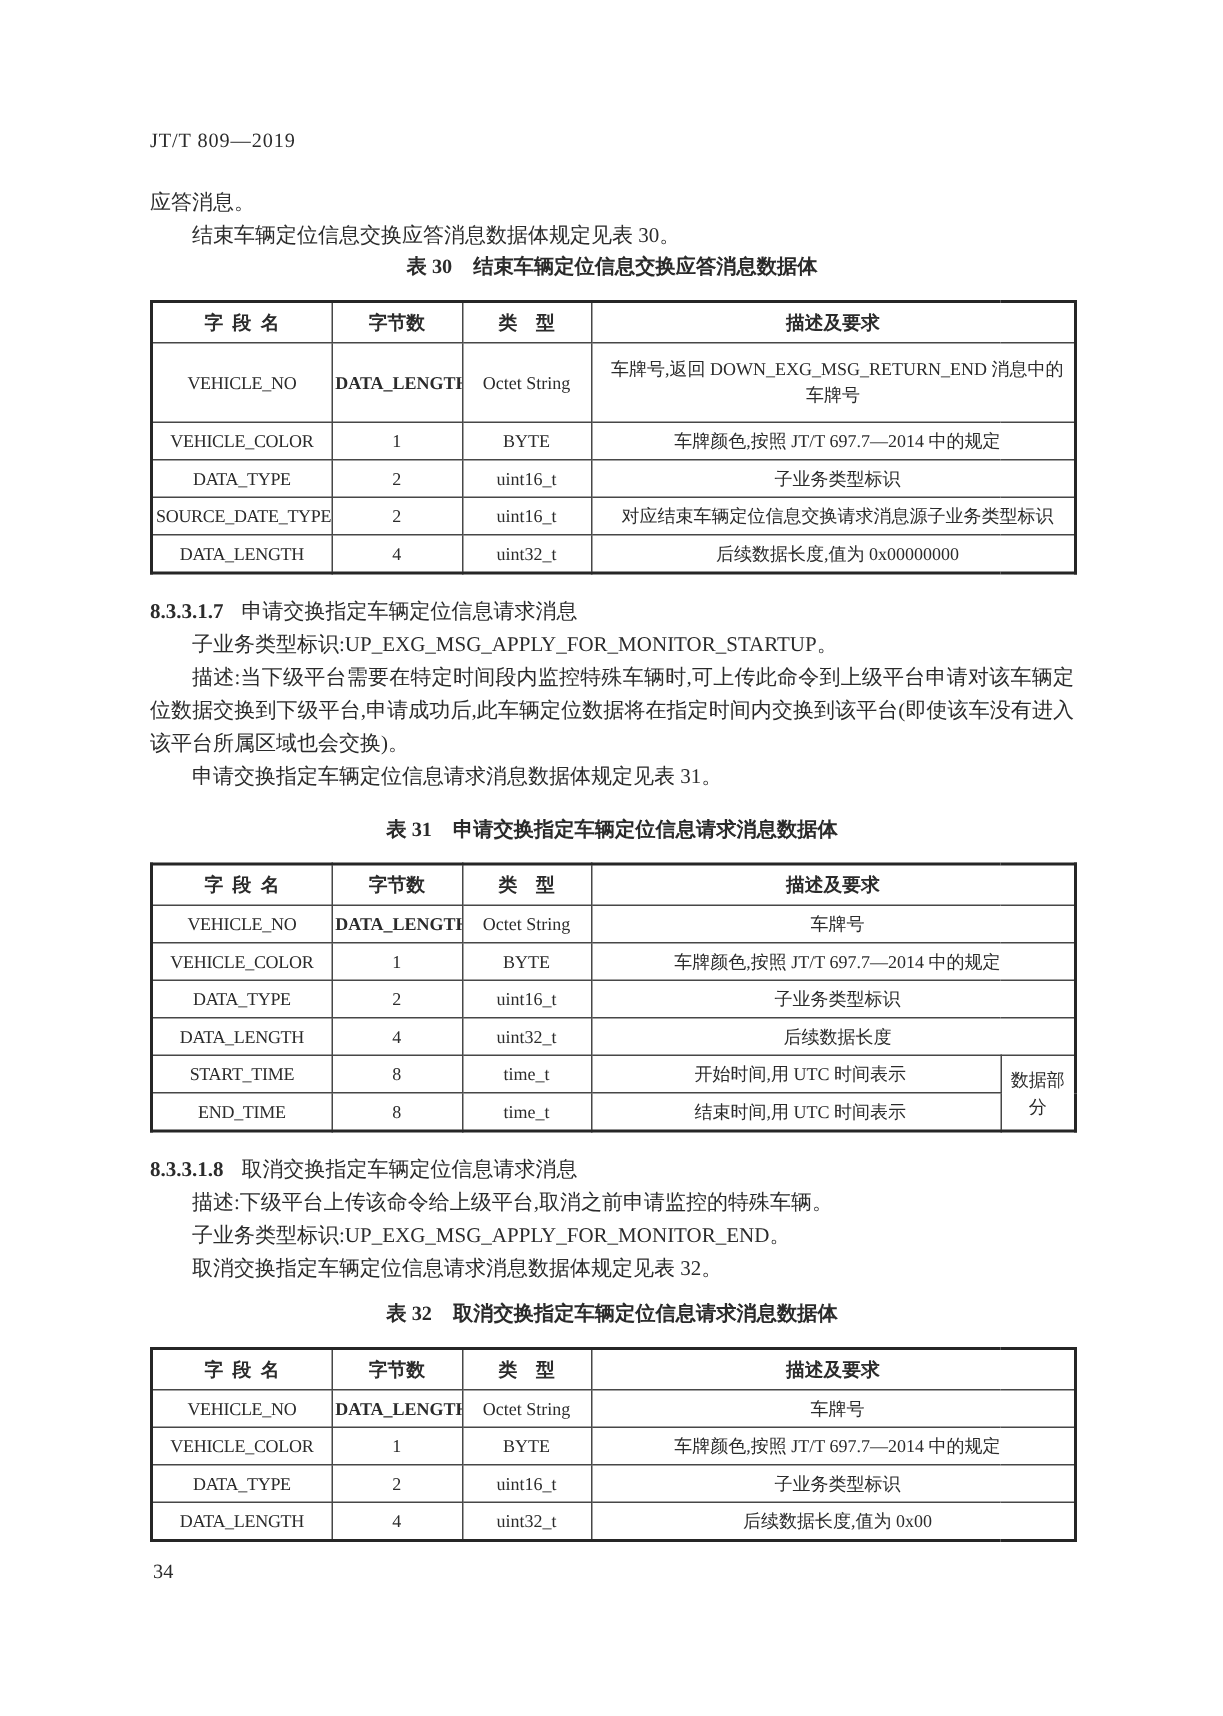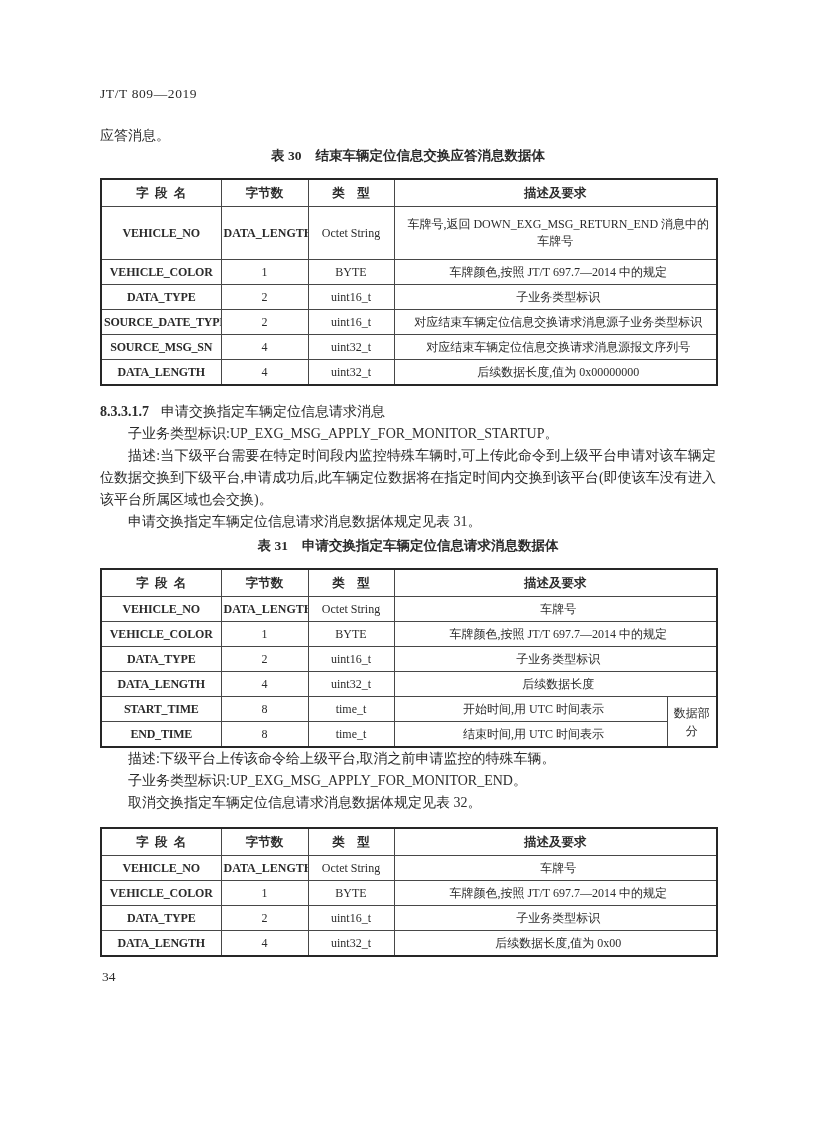--- a/index.html
+++ b/index.html
@@ -50,21 +50,21 @@
     padding: 2px 2px;
     overflow: hidden;
   }
   table.std th {
     font-weight: bold;
     font-size: 12.5px;
     height: 22px;
     white-space: pre;
   }
   table.std td { height: 20px; }
-  td.cell-field { font-weight: bold; letter-spacing: -0.2px; }
+  td.cell-field { font-weight: normal; letter-spacing: -0.2px; }
   td.cell-bytes { font-weight: bold; }
   td.cell-desc {
     text-align: left;
     padding-left: 6px;
     text-indent: 6px;
     line-height: 17px;
   }
   tr.tall td { height: 48px; }
   td.group-cell {
     font-size: 12px;
@@ -85,20 +85,21 @@
   }
 </style>
 </head>
 <body>
 
 <div class="page">
 
   <div class="doc-code">JT/T 809—2019</div>
 
   <p class="para intro-first">应答消息。</p>
+  <p class="para indent">结束车辆定位信息交换应答消息数据体规定见表 30。</p>
 
   <div class="table-title">
     <span class="tt-label">表 30</span><span>结束车辆定位信息交换应答消息数据体</span>
   </div>
 
   <table class="std">
     <colgroup>
       <col style="width:120px">
         <col style="width:87px">
         <col style="width:86px">
@@ -130,42 +131,36 @@
       <td>uint16_t</td>
       <td colspan="2" class="cell-desc">子业务类型标识</td>
     </tr>
     <tr>
       <td class="cell-field">SOURCE_DATE_TYPE</td>
       <td>2</td>
       <td>uint16_t</td>
       <td colspan="2" class="cell-desc">对应结束车辆定位信息交换请求消息源子业务类型标识</td>
     </tr>
     <tr>
-      <td class="cell-field">SOURCE_MSG_SN</td>
-      <td>4</td>
-      <td>uint32_t</td>
-      <td colspan="2" class="cell-desc">对应结束车辆定位信息交换请求消息源报文序列号</td>
-    </tr>
-    <tr>
       <td class="cell-field">DATA_LENGTH</td>
       <td>4</td>
       <td>uint32_t</td>
       <td colspan="2" class="cell-desc">后续数据长度,值为 0x00000000</td>
     </tr>
   </tbody>
     </table>
 
   <div class="clause">
     <span class="clause-num">8.3.3.1.7</span><span>申请交换指定车辆定位信息请求消息</span>
   </div>
   <p class="para indent">子业务类型标识:UP_EXG_MSG_APPLY_FOR_MONITOR_STARTUP。</p>
   <p class="para indent">描述:当下级平台需要在特定时间段内监控特殊车辆时,可上传此命令到上级平台申请对该车辆定位数据交换到下级平台,申请成功后,此车辆定位数据将在指定时间内交换到该平台(即使该车没有进入该平台所属区域也会交换)。</p>
   <p class="para indent">申请交换指定车辆定位信息请求消息数据体规定见表 31。</p>
 
-  <div class="table-title" style="margin-top:4px">
+  <div class="table-title" style="margin-top:14px">
     <span class="tt-label">表 31</span><span>申请交换指定车辆定位信息请求消息数据体</span>
   </div>
 
   <table class="std">
     <colgroup>
       <col style="width:120px">
         <col style="width:87px">
         <col style="width:86px">
         <col style="width:273px">
         <col style="width:50px">
@@ -210,24 +205,30 @@
     </tr>
     <tr>
       <td class="cell-field">END_TIME</td>
       <td>8</td>
       <td>time_t</td>
       <td class="cell-desc">结束时间,用 UTC 时间表示</td>
     </tr>
   </tbody>
     </table>
 
+  <div class="clause">
+    <span class="clause-num">8.3.3.1.8</span><span>取消交换指定车辆定位信息请求消息</span>
+  </div>
   <p class="para indent">描述:下级平台上传该命令给上级平台,取消之前申请监控的特殊车辆。</p>
   <p class="para indent">子业务类型标识:UP_EXG_MSG_APPLY_FOR_MONITOR_END。</p>
   <p class="para indent">取消交换指定车辆定位信息请求消息数据体规定见表 32。</p>
 
+  <div class="table-title" style="margin-top:9px">
+    <span class="tt-label">表 32</span><span>取消交换指定车辆定位信息请求消息数据体</span>
+  </div>
 
   <table class="std">
     <colgroup>
       <col style="width:120px">
         <col style="width:87px">
         <col style="width:86px">
         <col style="width:273px">
         <col style="width:50px">
     </colgroup>
     <tbody>

